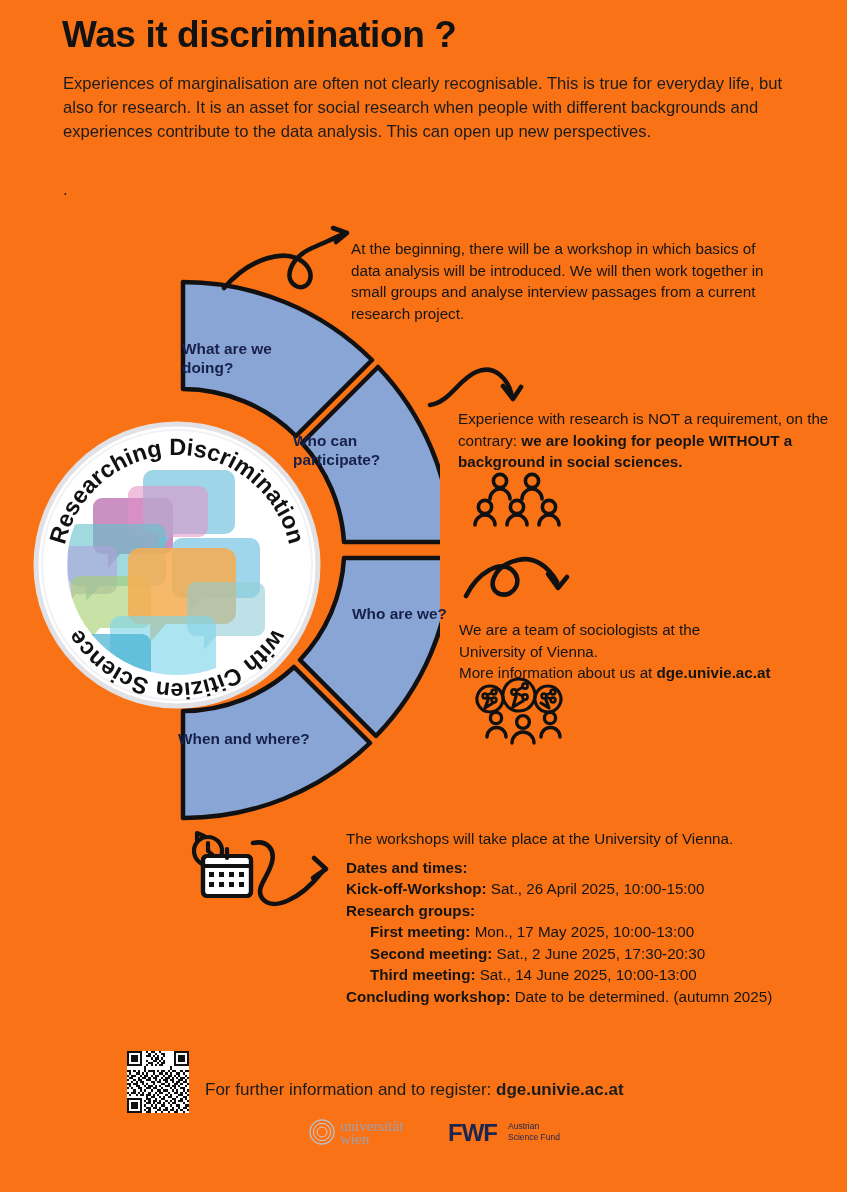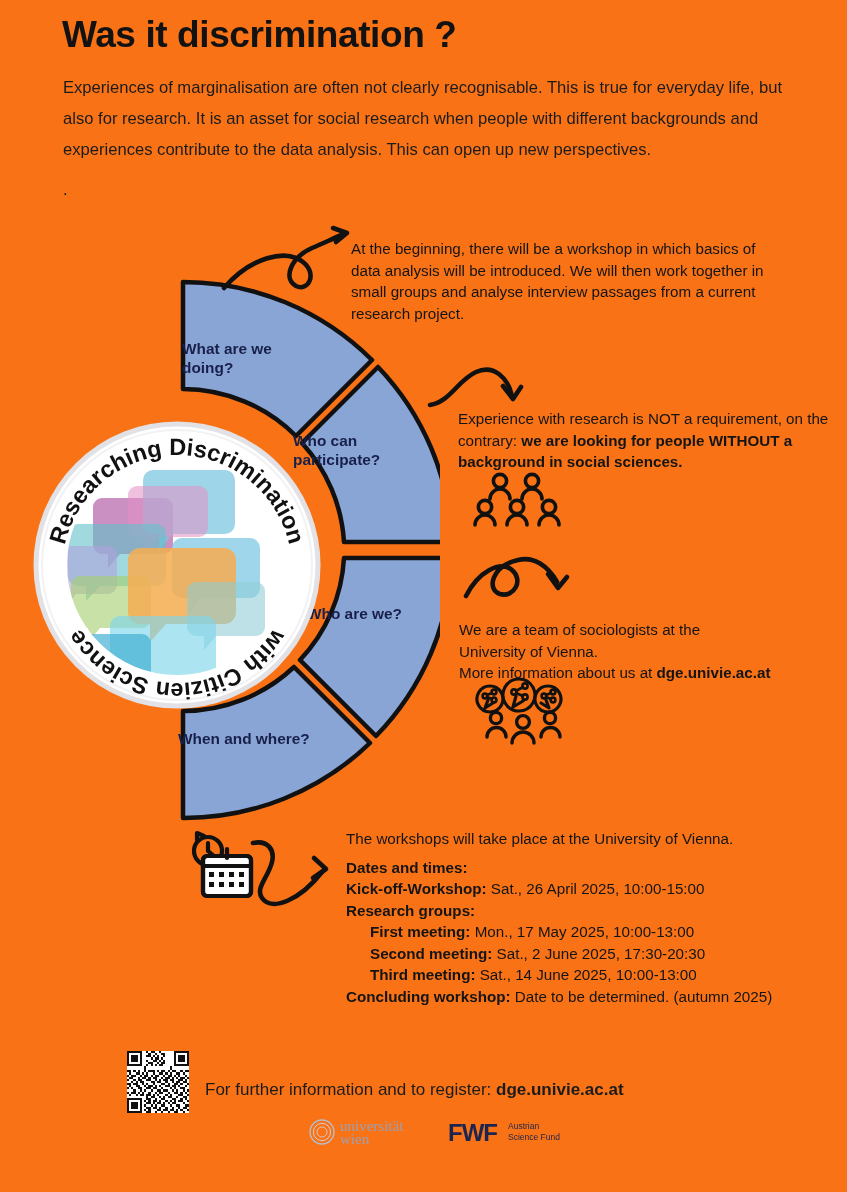--- a/index.html
+++ b/index.html
@@ -10,35 +10,35 @@
   }
   .poster{position:absolute;inset:0;background:#f97316;}
 
   
   #title{
     position:absolute;left:62px;top:14px;width:700px;
     font-size:37px;font-weight:bold;letter-spacing:-0.4px;color:#121212;
   }
   #intro{
     position:absolute;left:63px;top:72px;width:745px;
-    font-size:16.6px;line-height:31px;color:#1b1b1b;
+    font-size:16.6px;line-height:24px;color:#1b1b1b;
   }
   #intro-dot{position:absolute;left:63px;top:180px;font-size:16.6px;color:#1b1b1b;}
 
   
   #diagram{position:absolute;left:20px;top:270px;width:420px;height:560px;}
   #diagram svg{display:block;}
 
   .wedge-label{
     position:absolute;font-size:15.4px;font-weight:bold;line-height:19px;
     color:#18204a;
   }
   #wl-what{left:182px;top:339px;width:140px;}
   #wl-who-part{left:293px;top:431px;width:130px;}
-  #wl-who-are{left:307px;top:604px;width:140px;}
+  #wl-who-are{left:307px;top:604px;width:140px;text-align:right;}
   #wl-when{left:178px;top:729px;width:190px;}
 
   
   #logo{position:absolute;left:32px;top:420px;width:290px;height:290px;}
   #logo svg{display:block;}
 
   
   .callout{position:absolute;font-size:15.2px;line-height:21.5px;color:#141414;}
   .callout b{font-weight:bold;}
   #c1{left:351px;top:238px;width:420px;}

